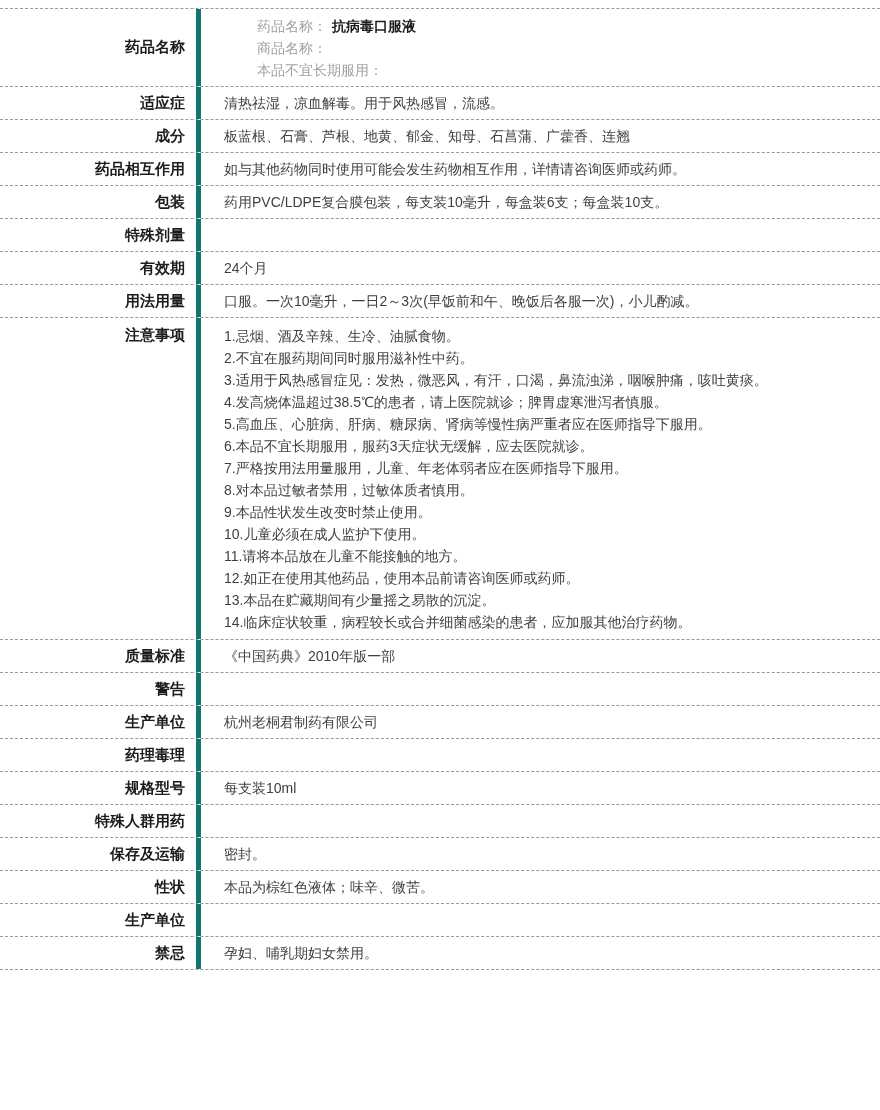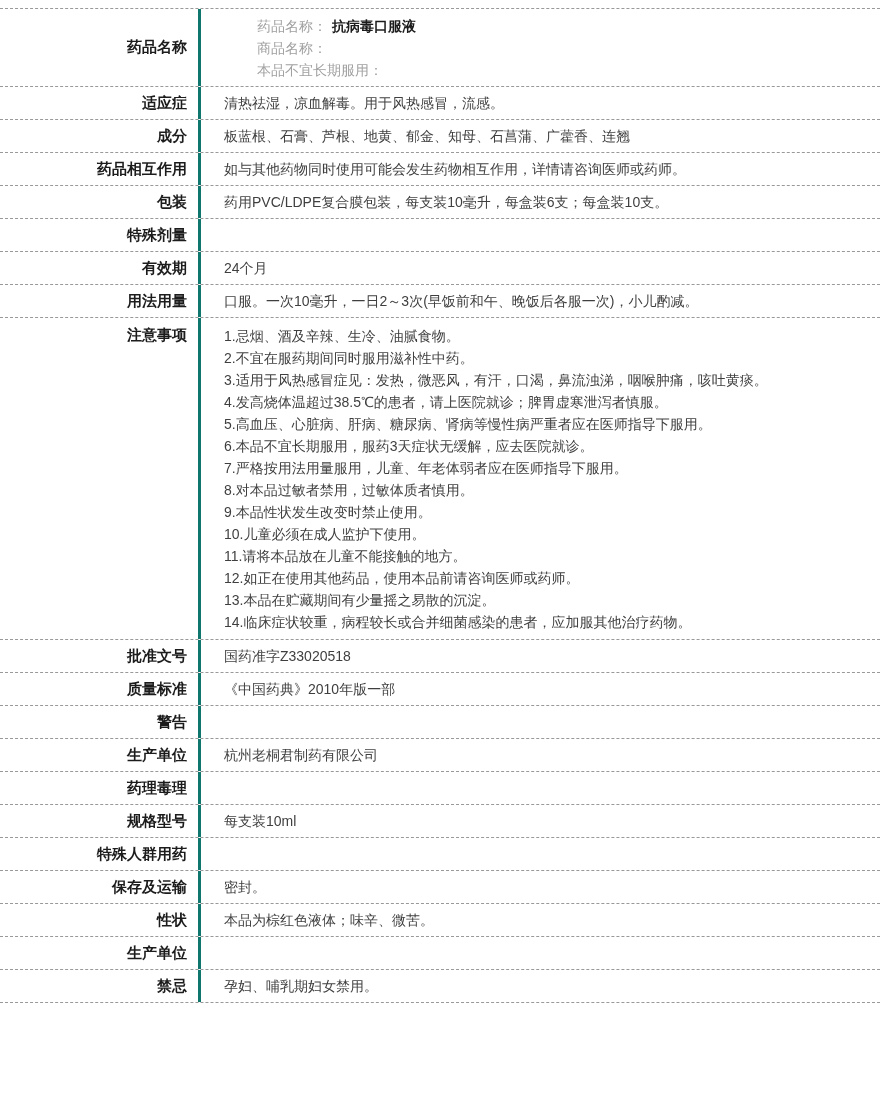--- a/index.html
+++ b/index.html
@@ -19,21 +19,21 @@
     border-top: 1px dashed #999999;
   }
   .row {
     display: flex;
     border-bottom: 1px dashed #999999;
     background: #ffffff;
   }
   .cell-label {
     width: 201px;
     box-sizing: border-box;
-    border-right: 3px solid #0f766e;
+    border-right: 5px solid #0f766e;
     display: flex;
     align-items: center;
     justify-content: flex-end;
     padding-right: 11px;
     font-size: 15px;
     font-weight: bold;
     color: #1c1c1c;
     flex-shrink: 0;
   }
   .cell-value {
@@ -143,24 +143,20 @@
         <div class="note-line">8.对本品过敏者禁用，过敏体质者慎用。</div>
         <div class="note-line">9.本品性状发生改变时禁止使用。</div>
         <div class="note-line">10.儿童必须在成人监护下使用。</div>
         <div class="note-line">11.请将本品放在儿童不能接触的地方。</div>
         <div class="note-line">12.如正在使用其他药品，使用本品前请咨询医师或药师。</div>
         <div class="note-line">13.本品在贮藏期间有少量摇之易散的沉淀。</div>
         <div class="note-line">14.临床症状较重，病程较长或合并细菌感染的患者，应加服其他治疗药物。</div>
       </div>
     </div>
 
-    <div class="row">
-      <div class="cell-label">批准文号</div>
-      <div class="cell-value">国药准字Z33020518</div>
-    </div>
 
     <div class="row">
       <div class="cell-label">质量标准</div>
       <div class="cell-value">《中国药典》2010年版一部</div>
     </div>
 
     <div class="row">
       <div class="cell-label">警告</div>
       <div class="cell-value"></div>
     </div>

